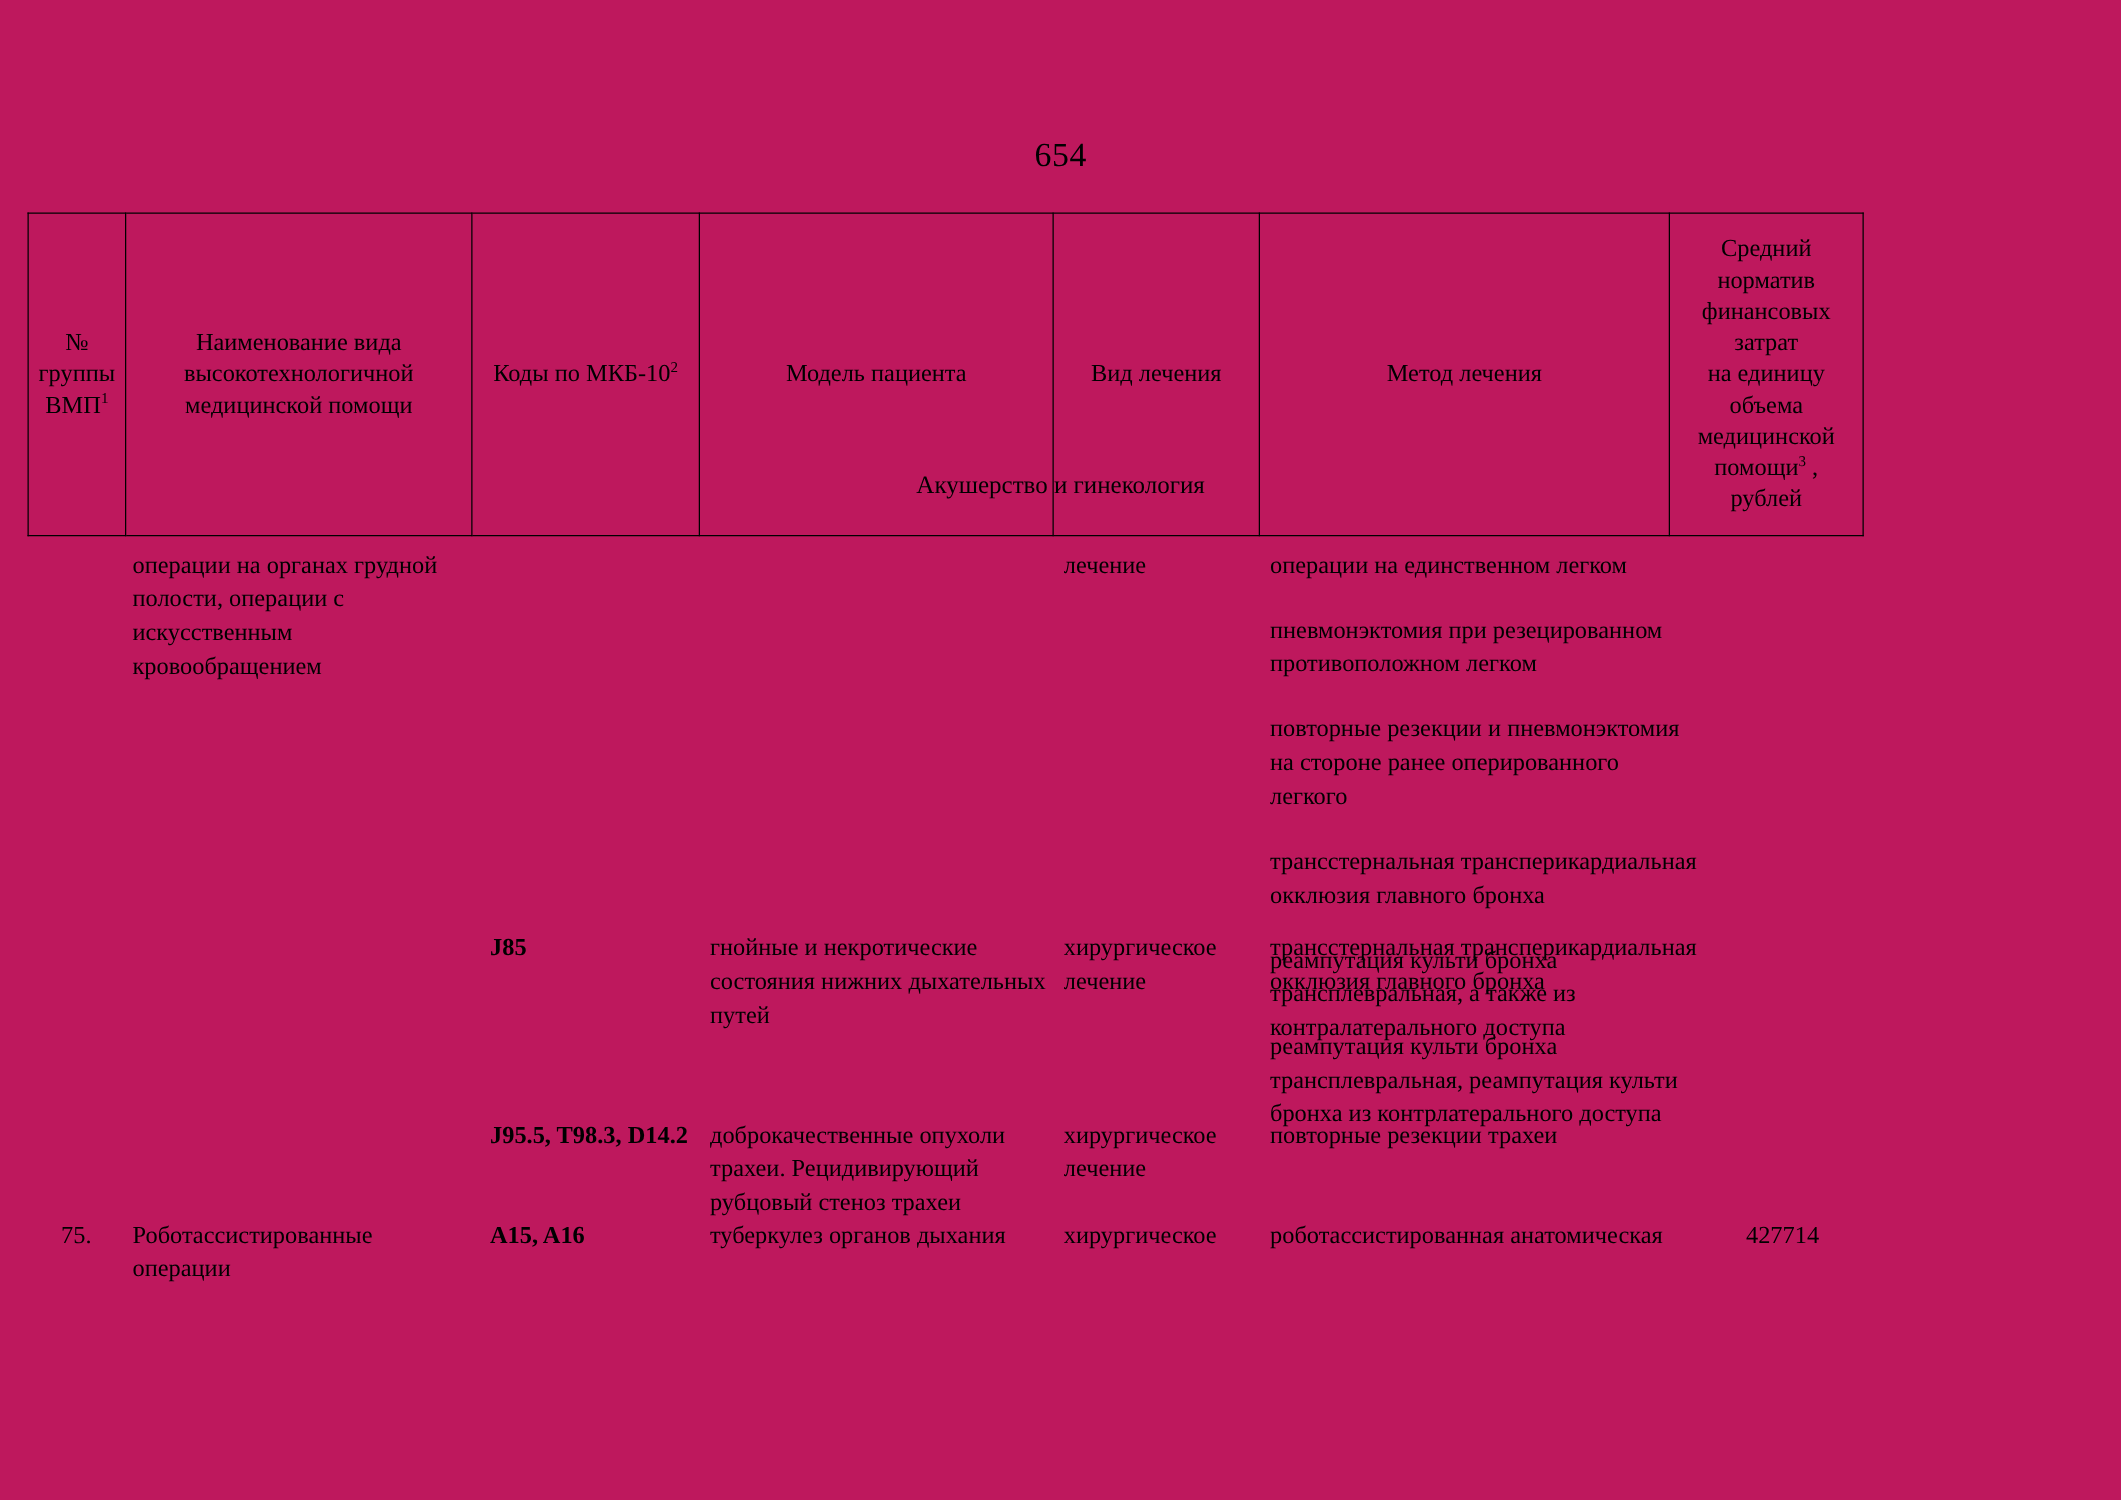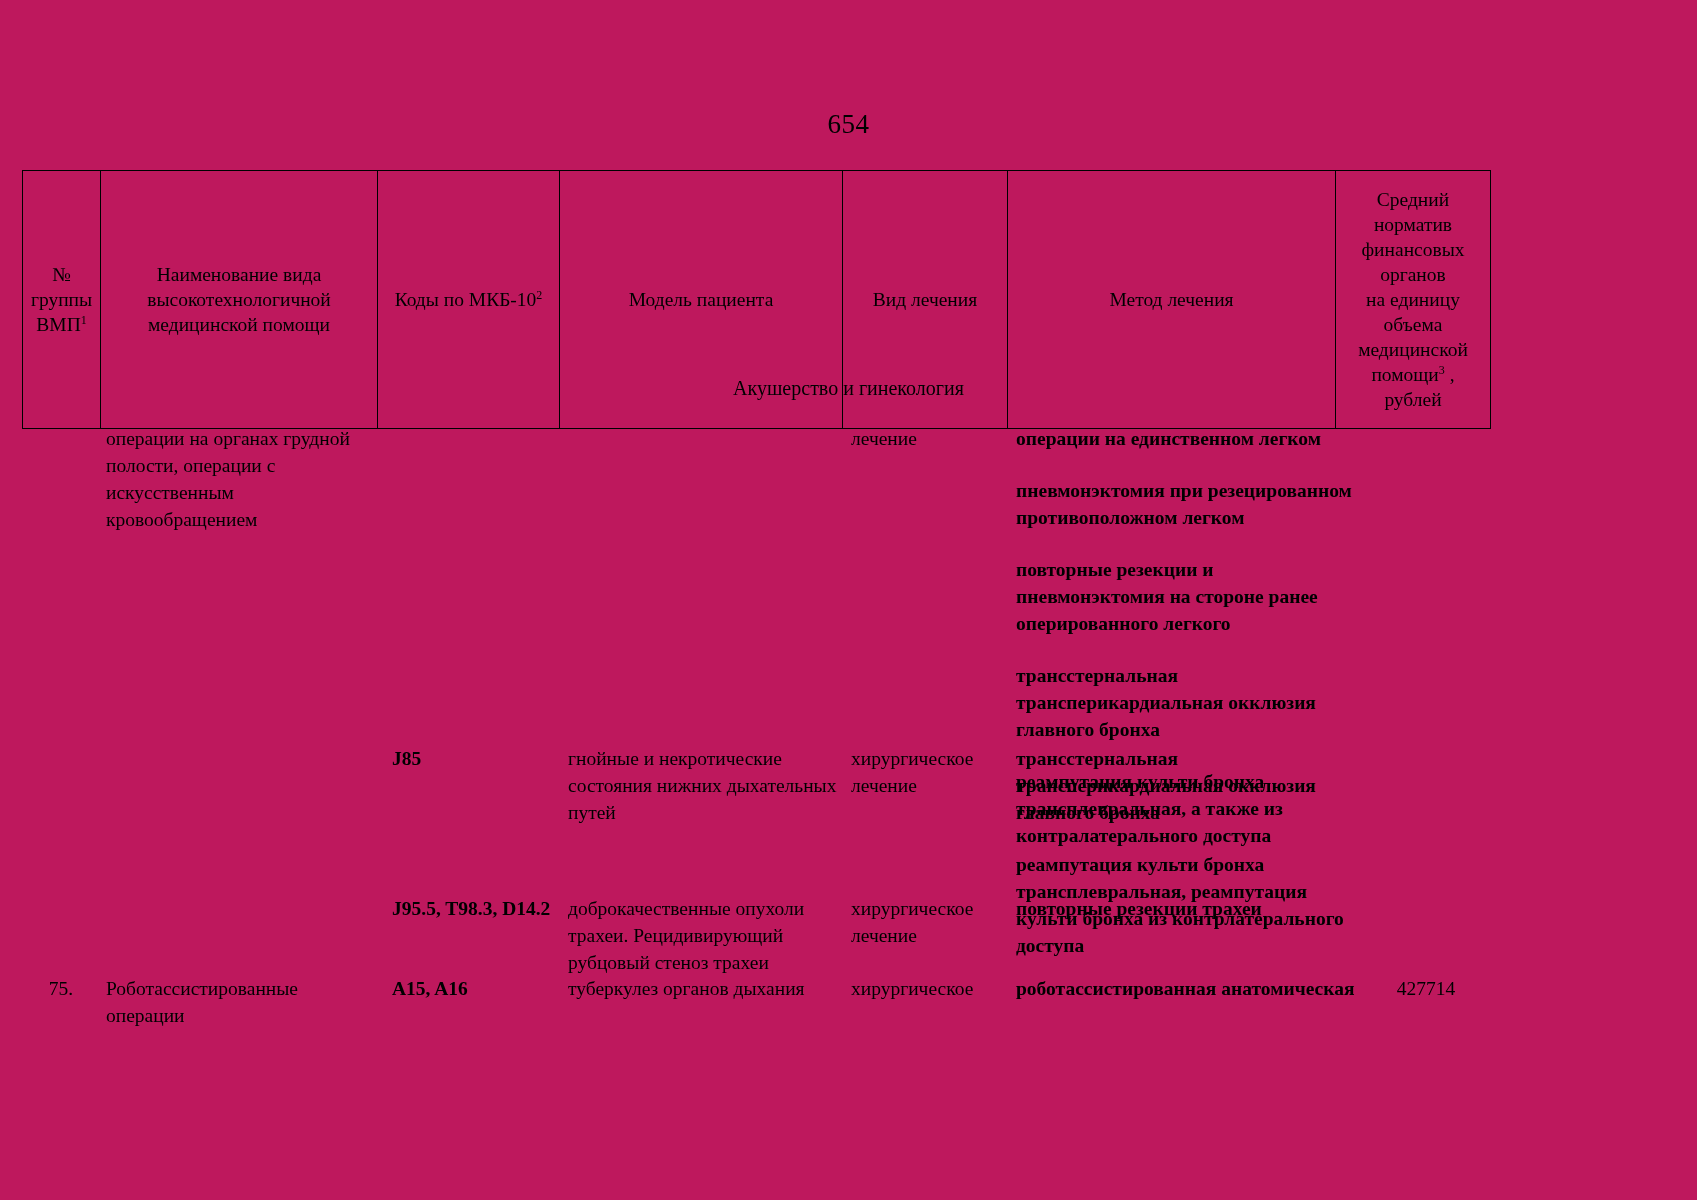--- a/index.html
+++ b/index.html
@@ -98,21 +98,21 @@
     text-align: left;
     box-sizing: border-box;
   }
 
   
   .c-num    { left: 0px;    width: 78px;  text-align: center; }
   .c-name   { left: 84px;   width: 275px; }
   .c-codes  { left: 370px;  width: 180px; font-weight: bold; }
   .c-model  { left: 546px;  width: 285px; }
   .c-kind   { left: 829px;  width: 163px; }
-  .c-method { left: 994px;  width: 345px; font-weight: bold; }
+  .c-method { left: 994px;  width: 345px; }
   .c-cost   { left: 1340px; width: 128px; text-align: center; }
 
   
   .method-list { margin: 0; padding: 0; list-style: none; }
   .method-list li { margin: 0 0 25px 0; }
   .method-list li:last-child { margin-bottom: 0; }
 </style>
 </head>
 <body>
 
@@ -140,33 +140,33 @@
           <span class="hc-line">Модель пациента</span>
         </td>
         <td class="col-kind">
           <span class="hc-line">Вид лечения</span>
         </td>
         <td class="col-method">
           <span class="hc-line">Метод лечения</span>
         </td>
         <td class="col-cost">
           <span class="hc-line">Средний норматив</span>
-          <span class="hc-line">финансовых органов</span>
+          <span class="hc-line">финансовых затрат</span>
           <span class="hc-line">на единицу объема</span>
           <span class="hc-line">медицинской</span>
           <span class="hc-line"><span>помощи</span><sup>3</sup><span> , рублей</span></span>
         </td>
       </tr>
     </tbody>
   </table>
 
   <div class="section-title">Акушерство и гинекология</div>
 
   <div class="body-grid">
-      <div class="brow" style="position: absolute; left: 0px; top: 0px; width: 100%; height: 310px;">
+      <div class="brow" style="position: absolute; left: 0px; top: 14px; width: 100%; height: 310px;">
         <div class="cell c-num"></div>
         <div class="cell c-name">операции на органах грудной полости, операции с искусственным кровообращением</div>
         <div class="cell c-codes"></div>
         <div class="cell c-model"></div>
         <div class="cell c-kind">лечение</div>
         <div class="cell c-method">
           <ul class="method-list">
             <li>операции на единственном легком</li>
             <li>пневмонэктомия при резецированном противоположном легком</li>
             <li>повторные резекции и пневмонэктомия на стороне ранее оперированного легкого</li>

